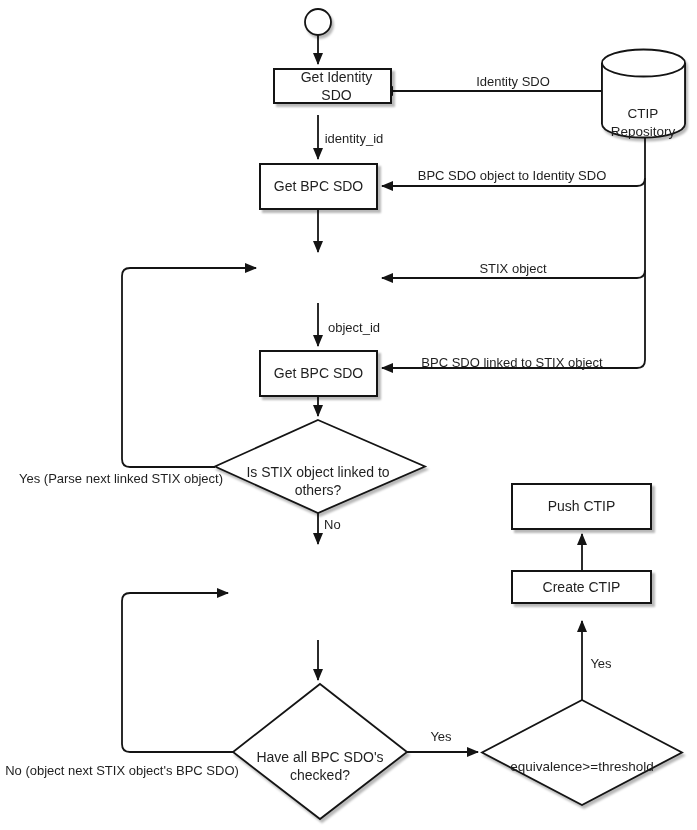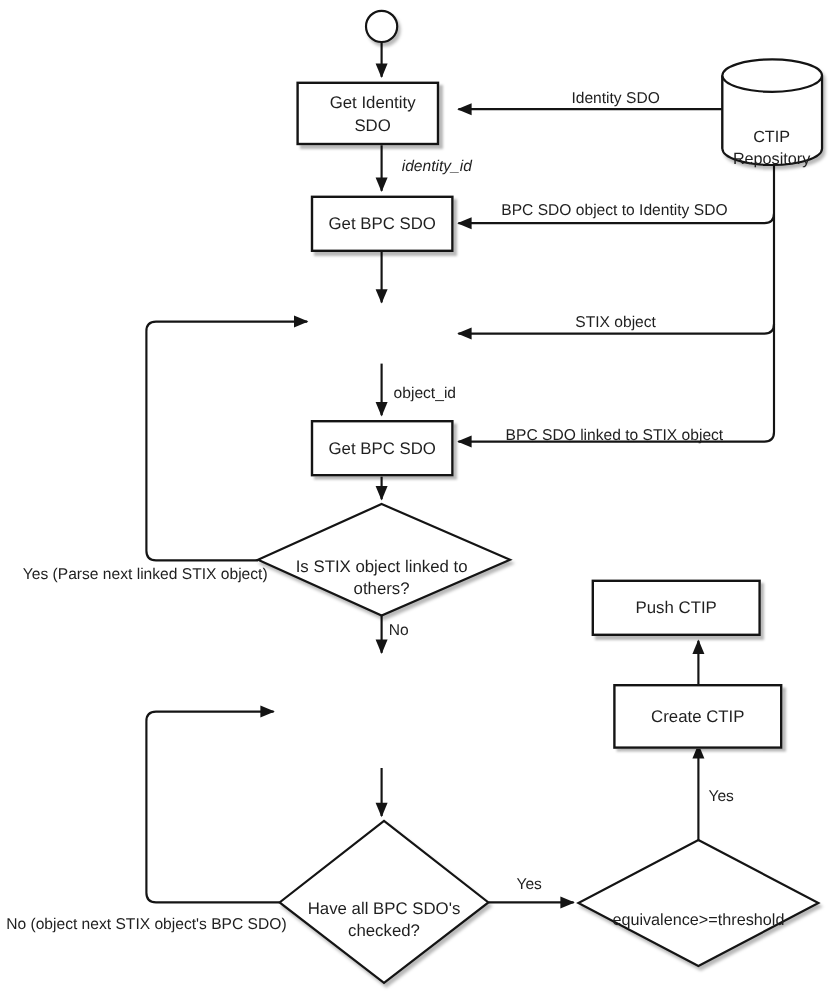--- a/index.html
+++ b/index.html
@@ -66,32 +66,32 @@
     <g class="shadowed">
       <path class="shape" d="M602,63 L602,124 A41.5,13.5 0 0 1 685,124 L685,63" transform="scale(1,1)"></path>
       <path class="shape" d="M602,63 L602,124 A41.5,13.5 0 0 0 685,124 L685,63"></path>
       <ellipse class="shape" cx="643.5" cy="63" rx="41.5" ry="13.5"></ellipse>
     </g>
     <polygon class="shape shadowed" points="318,420 425,466.5 318,513 215,466.5"></polygon>
     <polygon class="shape shadowed" points="320,684 407,752 320,819 233,752"></polygon>
     <polygon class="shape shadowed" points="582,700 682,752.5 582,805 482,752.5"></polygon>
   </svg>
 
-  <div class="pbox" style="left:247px; top:68px; width:119px; height:53px;padding-left:12px;">Get Identity SDO</div>
+  <div class="pbox" style="left:273px; top:68px; width:119px; height:36px;padding-left:12px;">Get Identity SDO</div>
   <div class="pbox" style="left:259px; top:163px; width:119px; height:47px;">Get BPC SDO</div>
   <div class="pbox" style="left:259px; top:350px; width:119px; height:47px;">Get BPC SDO</div>
-  <div class="pbox" style="left:511px; top:570px; width:141px; height:54px;">Create CTIP</div>
-  <div class="pbox" style="left:493px; top:483px; width:141px; height:47px;">Push CTIP</div>
+  <div class="pbox" style="left:511px; top:570px; width:141px; height:34px;">Create CTIP</div>
+  <div class="pbox" style="left:511px; top:483px; width:141px; height:47px;">Push CTIP</div>
 
   <div class="dlabel" style="left:318px; top:466px; width:150px;">Is STIX object linked to others?</div>
   <div class="dlabel" style="left:320px; top:751px; width:160px;">Have all BPC SDO's checked?</div>
   <div class="dlabel small" style="left:582px; top:752px; width:200px;">equivalence&gt;=threshold</div>
   <div class="dlabel" style="left:643px; top:108px; width:80px; font-size:13.5px;">CTIP Repository</div>
 
-  <div class="elabel" style="left:364px; top:138px;font-style:italic;">identity_id</div>
+  <div class="elabel" style="left:354px; top:138px;">identity_id</div>
   <div class="elabel" style="left:354px; top:327px;">object_id</div>
   <div class="elabel" style="left:513px; top:81px;">Identity SDO</div>
   <div class="elabel" style="left:512px; top:175px;">BPC SDO object to Identity SDO</div>
   <div class="elabel" style="left:513px; top:268px;">STIX object</div>
   <div class="elabel" style="left:512px; top:362px;">BPC SDO linked to STIX object</div>
   <div class="elabel" style="left:121px; top:478px;">Yes (Parse next linked STIX object)</div>
   <div class="elabel raw" style="left:324px; top:517px;">No</div>
   <div class="elabel" style="left:122px; top:770px;">No (object next STIX object's BPC SDO)</div>
   <div class="elabel" style="left:441px; top:736px;">Yes</div>
   <div class="elabel" style="left:601px; top:663px;">Yes</div>

